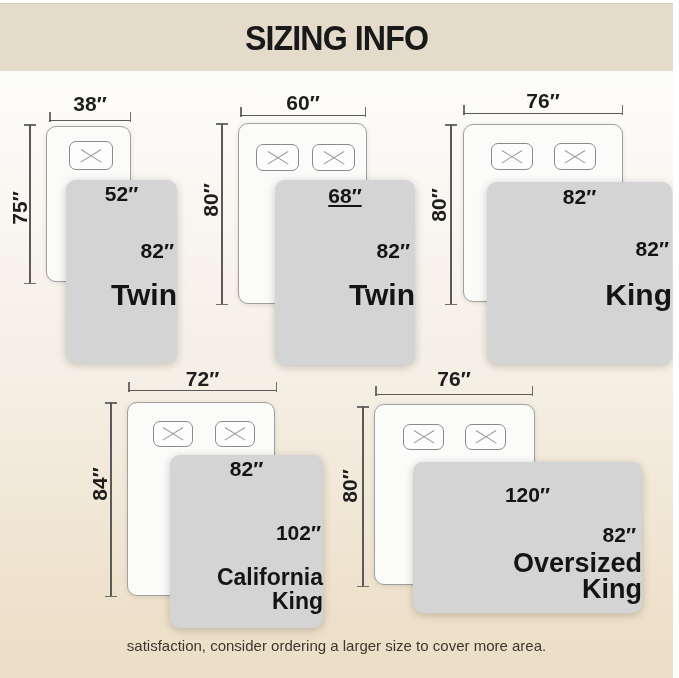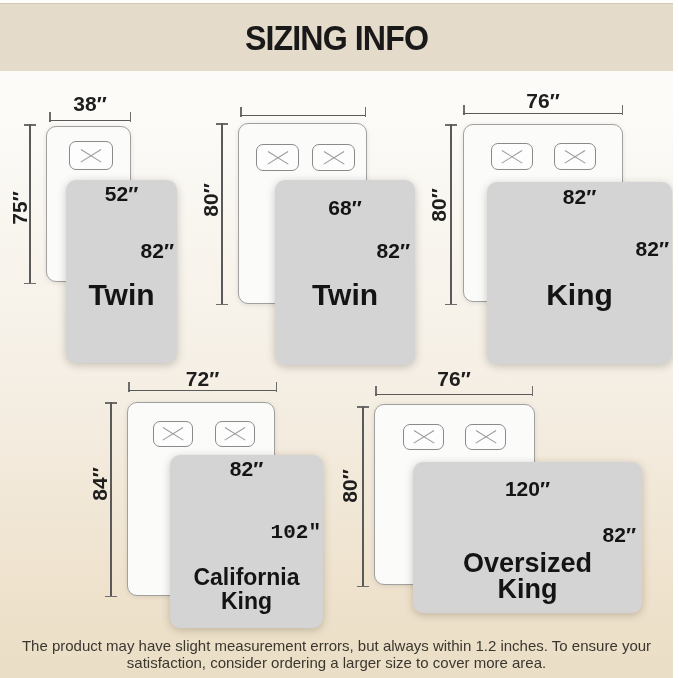--- a/index.html
+++ b/index.html
@@ -34,21 +34,21 @@
   }
   .px::before{transform:translate(-50%,-50%) rotate(32deg);}
   .px::after{transform:translate(-50%,-50%) rotate(-32deg);}
   .blanket{
     position:absolute;background:#d4d4d5;border-radius:10px;
     box-shadow:0 2px 8px rgba(70,60,45,0.28);
   }
   .bw,.bl,.bname{position:absolute;color:#141414;font-weight:bold;line-height:1;}
   .bw{left:0;right:0;text-align:center;font-size:21px;}
   .bl{font-size:21px;}
-  .bname{left:0;right:0;text-align:center;}
+  .bname{left:0;right:0;text-align:right;}
   .bname span{display:block;}
   .hmeasure{position:absolute;height:9px;}
   .hmeasure .hline{position:absolute;left:0;right:0;bottom:0;height:1.5px;background:#5a5a5a;}
   .hmeasure::before,.hmeasure::after{
     content:"";position:absolute;top:0;bottom:-1px;width:1.5px;background:#6d6d6d;
   }
   .hmeasure::before{left:0;}
   .hmeasure::after{right:0;}
   .vmeasure{position:absolute;width:12px;}
   .vmeasure .vline{position:absolute;top:0;bottom:0;left:50%;width:1.5px;margin-left:-0.75px;background:#5a5a5a;}
@@ -76,21 +76,21 @@
   .d-twin .bname{top:100px;font-size:30px;}
   
   .d-queen .hmeasure{left:240px;top:107px;width:126px;}
   .d-queen .hlabel{left:240px;width:126px;top:92px;}
   .d-queen .vmeasure{left:216px;top:123px;height:182px;}
   .d-queen .vlabel{left:181px;top:187px;}
   .d-queen .bed{left:238px;top:123px;width:129px;height:181px;}
   .d-queen .p1{left:256px;top:144px;width:43px;height:27px;}
   .d-queen .p2{left:312px;top:144px;width:43px;height:27px;}
   .d-queen .blanket{left:275px;top:180px;width:140px;height:185px;}
-  .d-queen .bw{top:17px;}
+  .d-queen .bw{top:5px;text-decoration:underline;}
   .d-queen .bl{top:60px;right:5px;}
   .d-queen .bname{top:100px;font-size:30px;}
   
   .d-king .hmeasure{left:463px;top:105px;width:160px;}
   .d-king .hlabel{left:463px;width:160px;top:90px;}
   .d-king .vmeasure{left:445px;top:124px;height:181px;}
   .d-king .vlabel{left:409px;top:192px;}
   .d-king .bed{left:463px;top:124px;width:160px;height:178px;}
   .d-king .p1{left:491px;top:143px;width:42px;height:27px;}
   .d-king .p2{left:554px;top:143px;width:42px;height:27px;}
@@ -101,32 +101,32 @@
   
   .d-cal .hmeasure{left:128px;top:382px;width:149px;}
   .d-cal .hlabel{left:128px;width:149px;top:368px;}
   .d-cal .vmeasure{left:105px;top:402px;height:195px;}
   .d-cal .vlabel{left:70px;top:471px;}
   .d-cal .bed{left:127px;top:402px;width:148px;height:194px;}
   .d-cal .p1{left:153px;top:421px;width:40px;height:26px;}
   .d-cal .p2{left:215px;top:421px;width:40px;height:26px;}
   .d-cal .blanket{left:170px;top:455px;width:153px;height:173px;}
   .d-cal .bw{top:3px;}
-  .d-cal .bl{top:67px;right:2px;font-family:Liberation Mono, monospace;}
+  .d-cal .bl{top:67px;right:2px;}
   .d-cal .bname{top:110px;font-size:23px;line-height:24px;}
   
   .d-over .hmeasure{left:375px;top:386px;width:158px;}
   .d-over .hlabel{left:375px;width:158px;top:368px;}
   .d-over .vmeasure{left:357px;top:406px;height:181px;}
   .d-over .vlabel{left:320px;top:473px;}
   .d-over .bed{left:374px;top:404px;width:161px;height:181px;}
   .d-over .p1{left:403px;top:424px;width:41px;height:26px;}
   .d-over .p2{left:465px;top:424px;width:41px;height:26px;}
   .d-over .blanket{left:413px;top:462px;width:229px;height:151px;}
-  .d-over .bw{top:16px;}
+  .d-over .bw{top:22px;}
   .d-over .bl{top:62px;right:6px;}
   .d-over .bname{top:88px;font-size:27px;line-height:26px;}
   
   .footer{
     position:absolute;left:0;right:0;top:637px;text-align:center;
     font-size:15px;line-height:17px;color:#3b372f;
   }
   .footer p{margin:0;}
 </style>
 </head>
@@ -158,20 +158,21 @@
         <span>Twin</span>
           <span></span>
       </div>
     </div>
   </section>
 
   <section class="diagram d-queen">
     <div class="hmeasure">
         <i class="hline"></i>
       </div>
+    <div class="hlabel">60″</div>
     <div class="vmeasure">
         <i class="vline"></i>
       </div>
     <div class="vlabel">80″</div>
     <div class="bed"></div>
     <div class="pillow p1">
         <span class="px"></span>
       </div>
     <div class="pillow p2">
         <span class="px"></span>
@@ -258,17 +259,16 @@
       <div class="bw">120″</div>
       <div class="bl">82″</div>
       <div class="bname">
         <span>Oversized</span>
           <span>King</span>
       </div>
     </div>
   </section>
 
   <footer class="footer">
-    <p>The product may have slight measurement errors, but always within 1.2 inches. To ensure your</p>
     <p>satisfaction, consider ordering a larger size to cover more area.</p>
   </footer>
 
 </div>
 
 </body></html>

